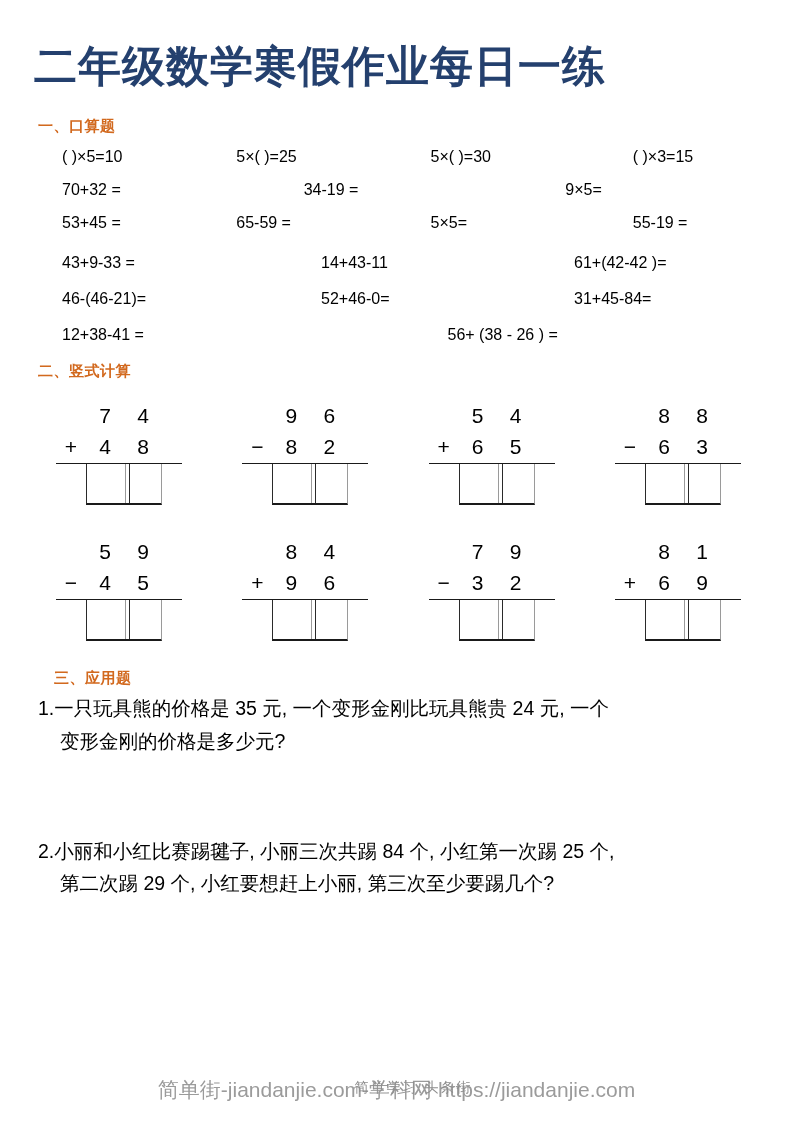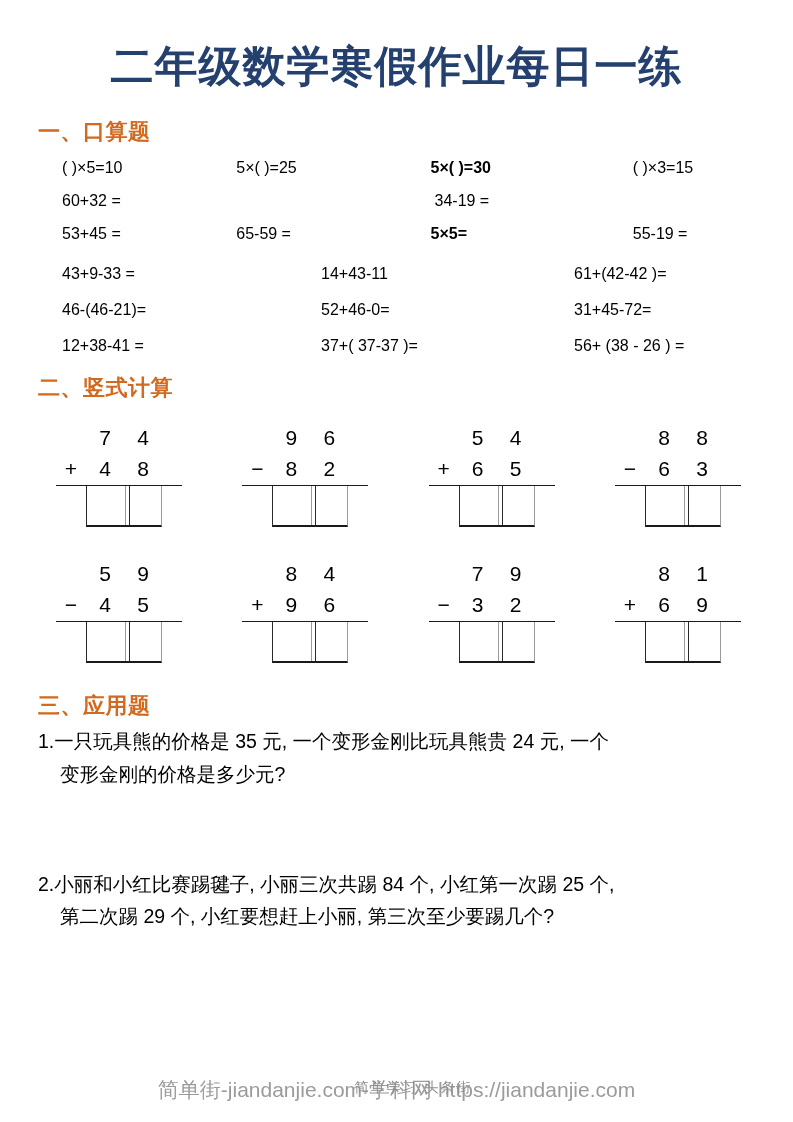--- a/index.html
+++ b/index.html
@@ -19,58 +19,57 @@
   .page {
     width: 793px;
     height: 1122px;
     position: relative;
     box-sizing: border-box;
     padding: 0 34px;
   }
 
   
   .title {
-    text-align: center;
     color: #24406e;
     font-size: 43px;
     font-weight: bold;
     letter-spacing: 1px;
     padding-top: 42px;
     line-height: 1.15;
     white-space: nowrap;
   }
 
   
   .section-heading {
     color: #d2691e;
-    font-size: 22px;
+    font-size: 15px;
     font-weight: bold;
     letter-spacing: 0.5px;
   }
   #sec1-heading { margin-top: 26px; margin-left: 4px; }
   #sec2-heading { margin-top: 6px;  margin-left: 4px; }
-  #sec3-heading { margin-top: 22px; margin-left: 4px; }
+  #sec3-heading { margin-top: 22px; margin-left: 20px; }
 
   
   .oral-group { margin-top: 12px; }
   .oral-row {
     display: flex;
     width: 100%;
     font-size: 16px;
     margin-bottom: 15px;
     white-space: nowrap;
     gap: 36px;
   }
   .oral-row .cell {
     flex: 1 1 0;
     text-align: left;
   }
   .oral-row.cols4 .cell:nth-child(1) { padding-left: 28px; }
   .oral-row.cols4 .cell:nth-child(2) { padding-left: 12px; }
-  .oral-row.cols4 .cell:nth-child(3) { padding-left: 32px; font-weight: bold; }
+  .oral-row.cols4 .cell:nth-child(3) { padding-left: 32px; }
   .oral-row.cols4 .cell:nth-child(4) { padding-left: 40px; }
 
   .oral-row.cols3 .cell:nth-child(1) { padding-left: 28px; }
   .oral-row.cols3 .cell:nth-child(2) { padding-left: 38px; }
   .oral-row.cols3 .cell:nth-child(3) { padding-left: 32px; }
 
   .oral-group.second { margin-top: 22px; }
   .oral-group.second .oral-row { margin-bottom: 18px; }
 
   
@@ -177,45 +176,45 @@
   <div class="section-heading" id="sec1-heading">一、口算题</div>
 
   <div class="oral-group">
     <div class="oral-row cols4">
       <span class="cell">(  )×5=10</span>
       <span class="cell">5×(  )=25</span>
       <span class="cell">5×(  )=30</span>
       <span class="cell">(  )×3=15</span>
     </div>
     <div class="oral-row cols4">
-      <span class="cell">60+32 =</span>
+      <span class="cell">70+32 =</span>
       <span class="cell">34-19 =</span>
+      <span class="cell">9×5=</span>
     </div>
     <div class="oral-row cols4">
       <span class="cell">53+45 =</span>
       <span class="cell">65-59 =</span>
       <span class="cell">5×5=</span>
       <span class="cell">55-19 =</span>
     </div>
   </div>
 
   <div class="oral-group second">
     <div class="oral-row cols3">
       <span class="cell">43+9-33 =</span>
       <span class="cell">14+43-11</span>
       <span class="cell">61+(42-42 )=</span>
     </div>
     <div class="oral-row cols3">
       <span class="cell">46-(46-21)=</span>
       <span class="cell">52+46-0=</span>
-      <span class="cell">31+45-72=</span>
+      <span class="cell">31+45-84=</span>
     </div>
     <div class="oral-row cols3">
       <span class="cell">12+38-41 =</span>
-      <span class="cell">37+( 37-37 )=</span>
       <span class="cell">56+ (38 - 26 ) =</span>
     </div>
   </div>
 
   <div class="section-heading" id="sec2-heading">二、竖式计算</div>
 
   <div class="vcalc-block">
 
     <div class="vcalc-row">
       <div class="vcalc">

